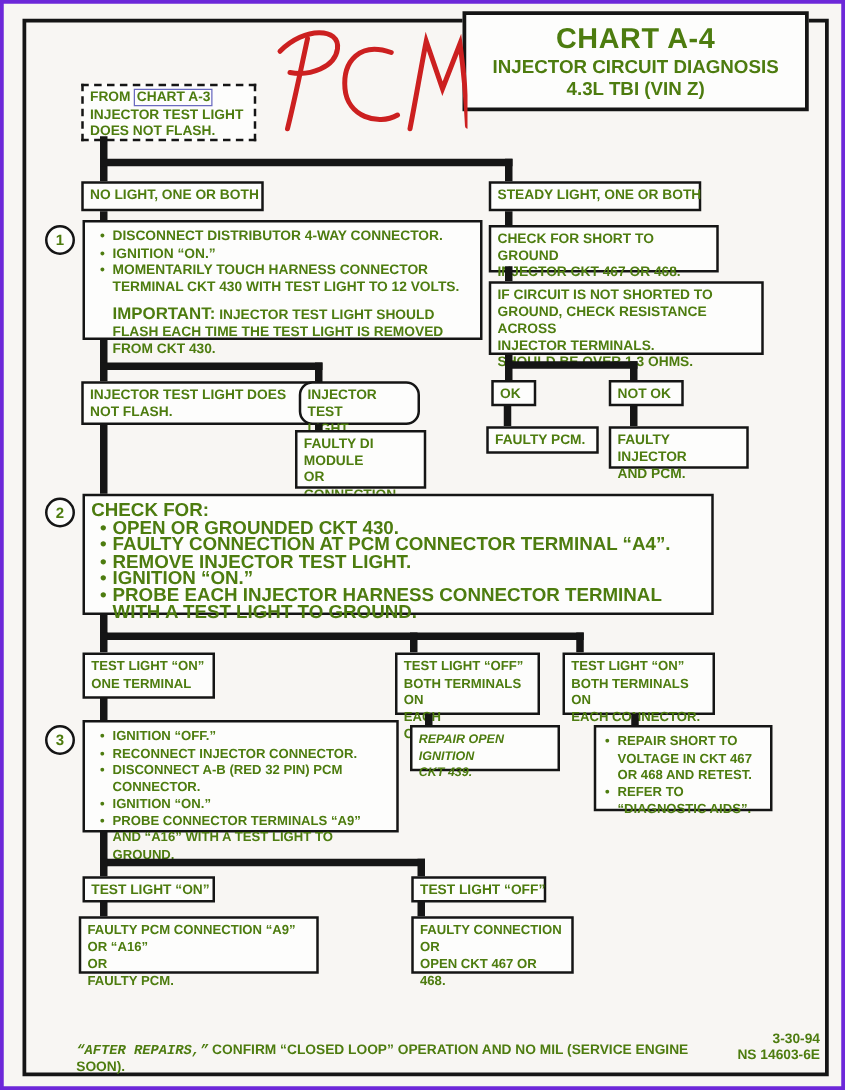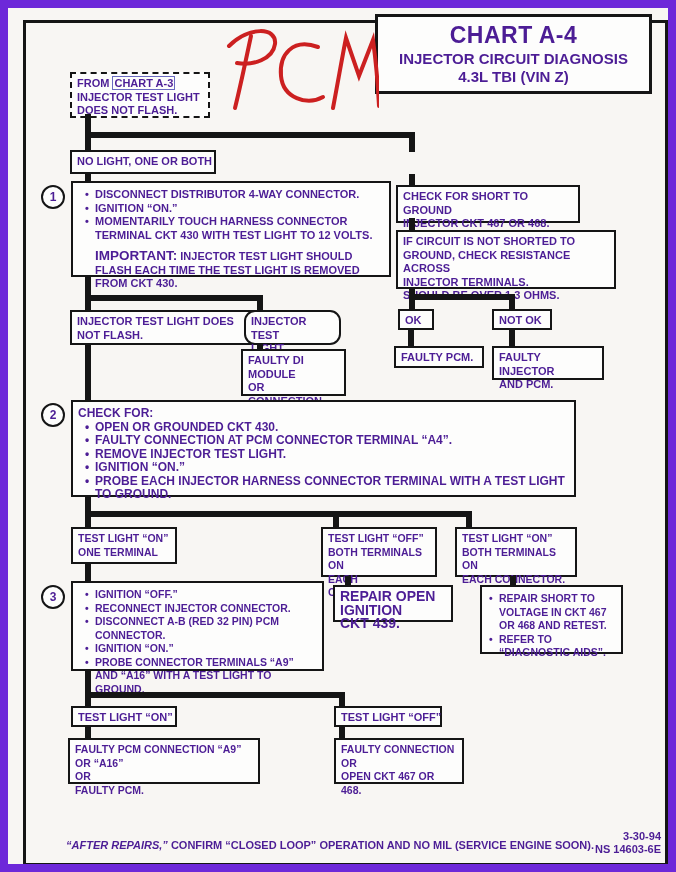--- a/index.html
+++ b/index.html
@@ -1,24 +1,24 @@
 <!DOCTYPE html>
 <html><head>
 <meta charset="utf-8">
 <style>
   html,body{margin:0;padding:0;background:#ffffff;}
   #page{
     position:relative;
     width:676px;height:872px;
     box-sizing:border-box;
-    border:8px solid #6d28d9;
+    border:3px solid #6d28d9;
     background:#f8f6f3;
     font-family:"Liberation Sans", sans-serif;
     font-weight:700;
-    color:#4c1d95;
+    color:#4d7c0f;
     overflow:hidden;
   }
   .frame{
     position:absolute;left:15px;top:12px;width:639px;height:840px;
     border:3px solid #151515;
   }
   .box{
     position:absolute;box-sizing:border-box;background:#fdfdfc;
     border:2px solid #151515;
     font-size:11px;line-height:13.5px;
@@ -81,20 +81,21 @@
   <div class="box dashedbox" style="left:62px;top:64px;width:140px;height:46px;">
     <span>FROM </span><span class="link">CHART A-3</span>
     <span>INJECTOR TEST LIGHT DOES NOT FLASH.</span>
   </div>
 
   <div class="vline" style="left:77px;top:106px;width:6px;height:38px;"></div>
   <div class="hline" style="left:77px;top:124px;width:330px;height:6px;"></div>
   <div class="vline" style="left:401px;top:124px;width:6px;height:20px;"></div>
 
   <div class="box" style="left:62px;top:142px;width:146px;height:24px;white-space:nowrap;">NO LIGHT, ONE OR BOTH</div>
+  <div class="box" style="left:388px;top:142px;width:170px;height:24px;white-space:nowrap;">STEADY LIGHT, ONE OR BOTH</div>
 
   <div class="vline" style="left:77px;top:166px;width:6px;height:9px;"></div>
   <div class="vline" style="left:401px;top:166px;width:6px;height:11px;"></div>
 
   <div class="circ" style="left:33px;top:177px;">1</div>
   <div class="box" style="left:63px;top:173px;width:320px;height:96px;white-space:normal;padding-top:5px;">
     <div class="brow">
       <span class="blt">•</span>
       <span class="btxt">DISCONNECT DISTRIBUTOR 4-WAY CONNECTOR.</span>
     </div>
@@ -143,21 +144,21 @@
 LIGHT FLASHES.</div>
 
   <div class="vline" style="left:249px;top:336px;width:6px;height:6px;"></div>
   <div class="box" style="left:233px;top:341px;width:105px;height:47px;">FAULTY DI MODULE
 OR
 CONNECTION.</div>
 
   <div class="vline" style="left:77px;top:336px;width:6px;height:57px;"></div>
 
   <div class="circ" style="left:33px;top:395px;">2</div>
-  <div class="box" style="left:63px;top:392px;width:505px;height:97px;white-space:normal;font-size:12px;padding-top:5px;">
+  <div class="box" style="left:63px;top:392px;width:505px;height:97px;white-space:normal;font-size:15px;padding-top:5px;">
     <div>CHECK FOR:</div>
     <div class="brow">
       <span class="blt">•</span>
       <span class="btxt">OPEN OR GROUNDED CKT 430.</span>
     </div>
     <div class="brow">
       <span class="blt">•</span>
       <span class="btxt">FAULTY CONNECTION AT PCM CONNECTOR TERMINAL “A4”.</span>
     </div>
     <div class="brow">
@@ -210,21 +211,21 @@
     <div class="brow">
       <span class="blt">•</span>
       <span class="btxt">IGNITION “ON.”</span>
     </div>
     <div class="brow">
       <span class="blt">•</span>
       <span class="btxt">PROBE CONNECTOR TERMINALS “A9” AND “A16” WITH A TEST LIGHT TO GROUND.</span>
     </div>
   </div>
 
-  <div class="box" style="left:325px;top:577px;width:120px;height:37px;font-size:14px;">REPAIR OPEN IGNITION
+  <div class="box" style="left:325px;top:577px;width:120px;height:37px;font-size:10px;font-style:italic;">REPAIR OPEN IGNITION
 CKT 439.</div>
 
   <div class="box" style="left:472px;top:577px;width:143px;height:69px;white-space:normal;font-size:10.5px;padding-top:5px;">
     <div class="brow">
       <span class="blt" style="margin-left:2px;">•</span>
       <span class="btxt">REPAIR SHORT TO VOLTAGE IN CKT 467 OR 468 AND RETEST.</span>
     </div>
     <div class="brow">
       <span class="blt" style="margin-left:2px;">•</span>
       <span class="btxt">REFER TO “DIAGNOSTIC AIDS”.</span>
@@ -243,20 +244,20 @@
   <div class="vline" style="left:331px;top:718px;width:6px;height:13px;"></div>
 
   <div class="box" style="left:60px;top:730px;width:192px;height:46px;font-size:10.5px;">FAULTY PCM CONNECTION “A9” OR “A16”
 OR
 FAULTY PCM.</div>
   <div class="box" style="left:326px;top:730px;width:130px;height:46px;font-size:10.5px;">FAULTY CONNECTION
 OR
 OPEN CKT  467 OR 468.</div>
 
   <div class="footer-note">
-    <span style="font-style:italic;">“AFTER REPAIRS,”</span><span> CONFIRM “CLOSED LOOP” OPERATION AND NO MIL (SERVICE ENGINE SOON).</span>
+    <span style="font-style:italic;font-family:Liberation Mono, monospace;">“AFTER REPAIRS,”</span><span> CONFIRM “CLOSED LOOP” OPERATION AND NO MIL (SERVICE ENGINE SOON).</span>
   </div>
   <div class="footer-ref">
     <div>3-30-94</div>
     <div>NS 14603-6E</div>
   </div>
 
 </div>
 
 </body></html>

